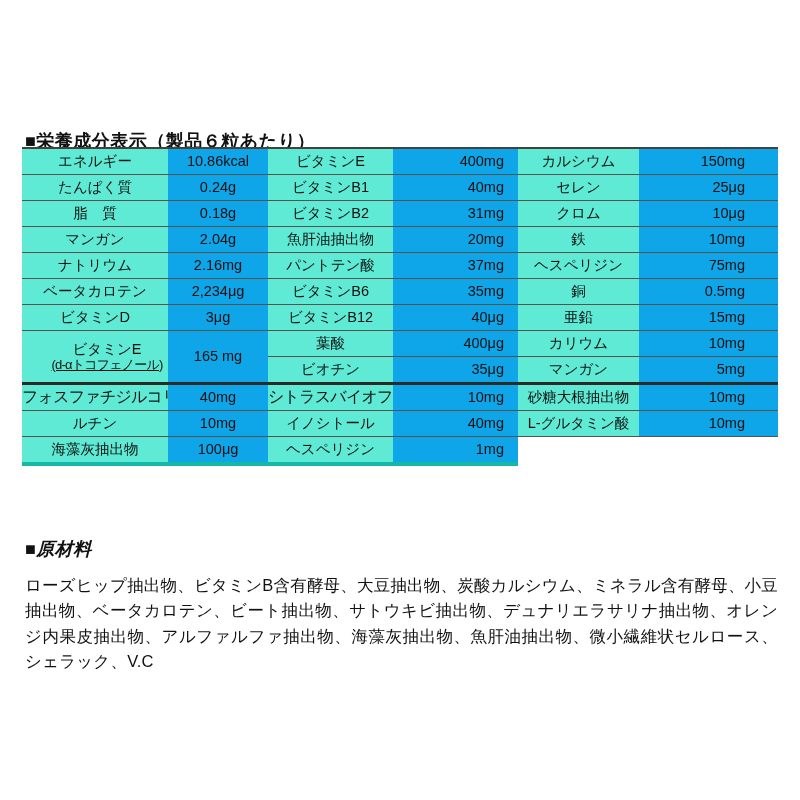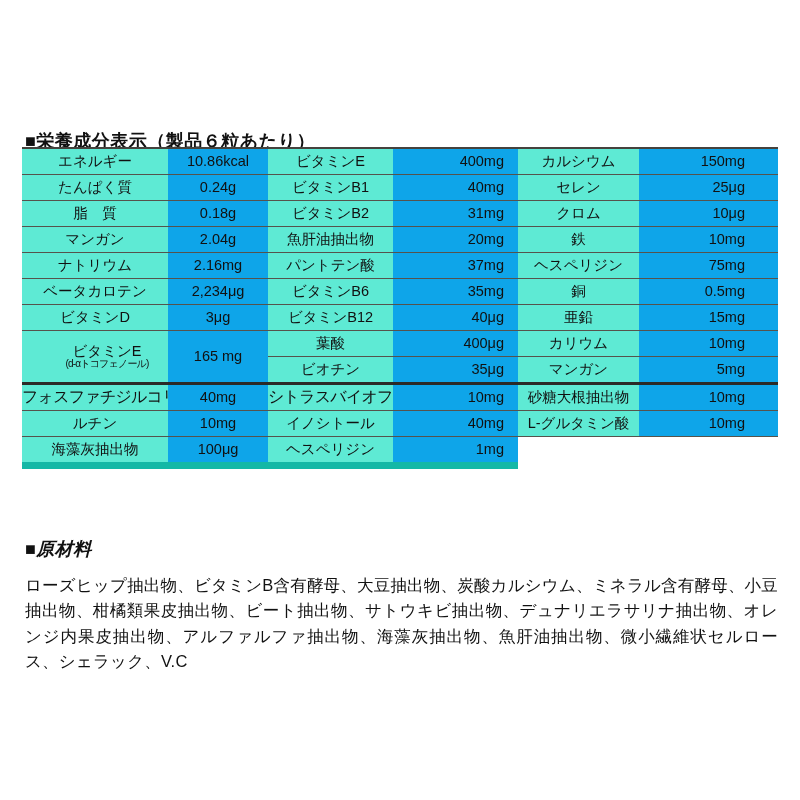--- a/index.html
+++ b/index.html
@@ -20,31 +20,31 @@
     position:absolute; left:22px; top:147px; width:756px;
     border-collapse:collapse; table-layout:fixed;
   }
   #nutri td {
     height:25px; padding:0; font-size:14.5px; line-height:1.05;
     border-top:1.5px solid #56534c; vertical-align:middle;
     overflow:hidden; white-space:nowrap;
   }
   #nutri tr.first td { border-top:2px solid #45423d; }
   #nutri tr.divider td { border-top:3px solid #2b2a27; }
-  #nutri tr.last td { border-bottom:7px solid #14b8a6; }
+  #nutri tr.last td { border-bottom:4px solid #14b8a6; }
   #nutri td.lab { background:#5eead4; text-align:center; }
   #nutri td.val { background:#0ea5e9;margin-left:32px; }
   #nutri td.val.center { text-align:center; }
   #nutri td.val.right  { text-align:right; }
   #nutri td.val.right.p1 { padding-right:14px; }
   #nutri td.val.right.p2 { padding-right:33px;text-align:right; }
   #nutri td.empty { background:#ffffff; border-top:1.5px solid #56534c; }
   #nutri tr.last td.empty { border-bottom:none; }
   #nutri .cond { font-size:16px; letter-spacing:-0.8px; }
-  #nutri .sub  { font-size:10px; letter-spacing:-0.8px; display:block; margin-top:1px; }
+  #nutri .sub  { font-size:13px; letter-spacing:-0.8px; display:block; margin-top:1px;text-decoration:underline; }
   #nutri td.lab.multi { line-height:1.0;padding-left:24px; }
 
   #ingredients {
     position:absolute; left:25px; top:556px; width:753px;
     font-size:16.5px; line-height:25.5px; text-align:justify;
     letter-spacing:0.2px;
   }
 </style>
 </head>
 <body>
@@ -152,13 +152,13 @@
         <td class="val center"><span>100μg</span></td>
         <td class="lab"><span>ヘスペリジン</span></td>
         <td class="val right p1"><span>1mg</span></td>
         <td colspan="2" class="empty"></td>
       </tr>
     </tbody>
 </table>
 
 <h2 class="heading" id="ingr-heading">■原材料</h2>
 
-<p id="ingredients">ローズヒップ抽出物、ビタミンB含有酵母、大豆抽出物、炭酸カルシウム、ミネラル含有酵母、小豆抽出物、柑橘類果皮抽出物、ビート抽出物、サトウキビ抽出物、デュナリエラサリナ抽出物、オレンジ内果皮抽出物、アルファルファ抽出物、海藻灰抽出物、魚肝油抽出物、微小繊維状セルロース、シェラック、V.C</p>
+<p id="ingredients">ローズヒップ抽出物、ビタミンB含有酵母、大豆抽出物、炭酸カルシウム、ミネラル含有酵母、小豆抽出物、ベータカロテン、ビート抽出物、サトウキビ抽出物、デュナリエラサリナ抽出物、オレンジ内果皮抽出物、アルファルファ抽出物、海藻灰抽出物、魚肝油抽出物、微小繊維状セルロース、シェラック、V.C</p>
 
 </body></html>

